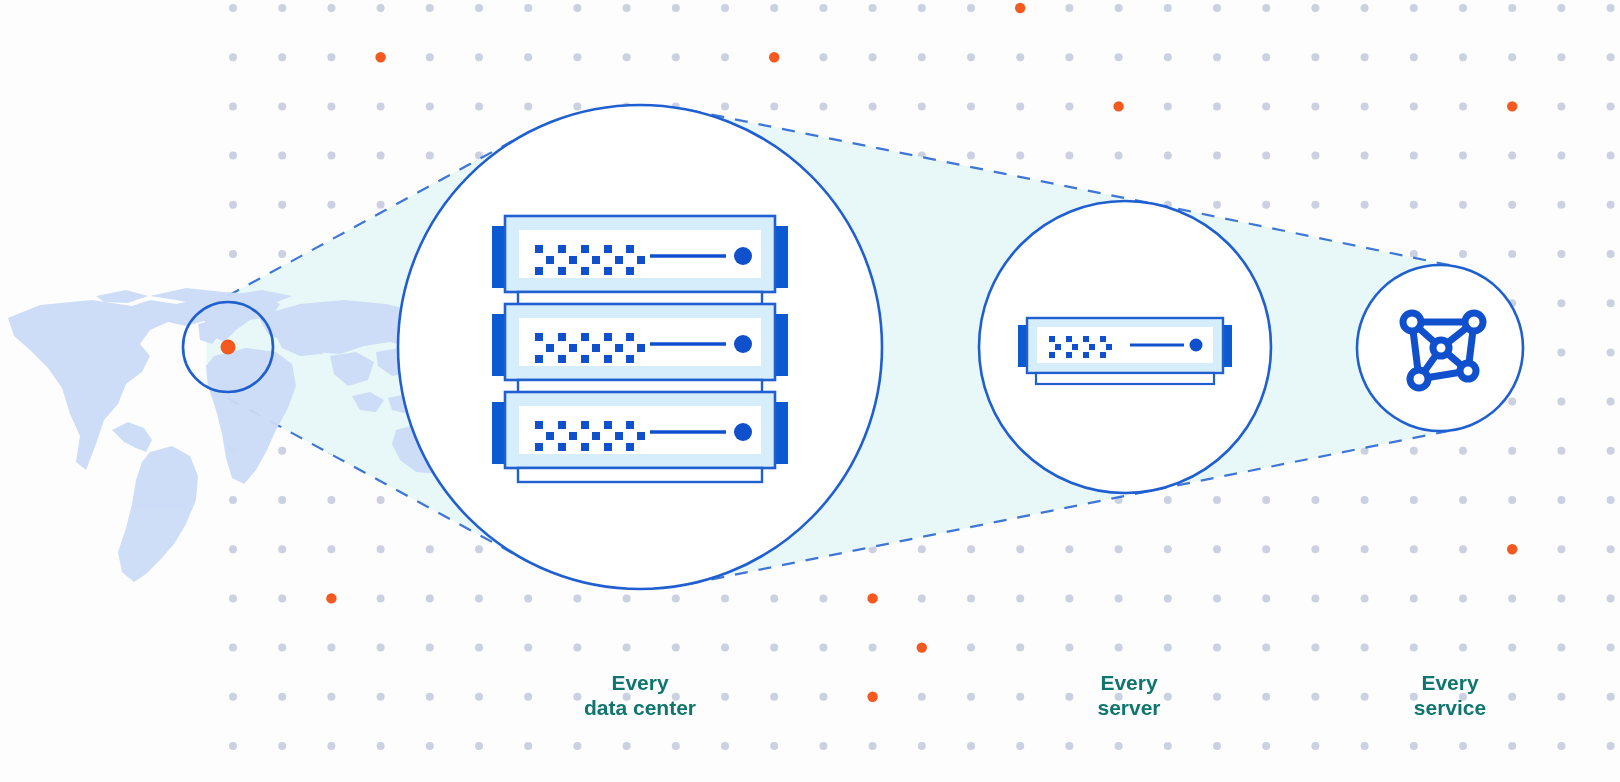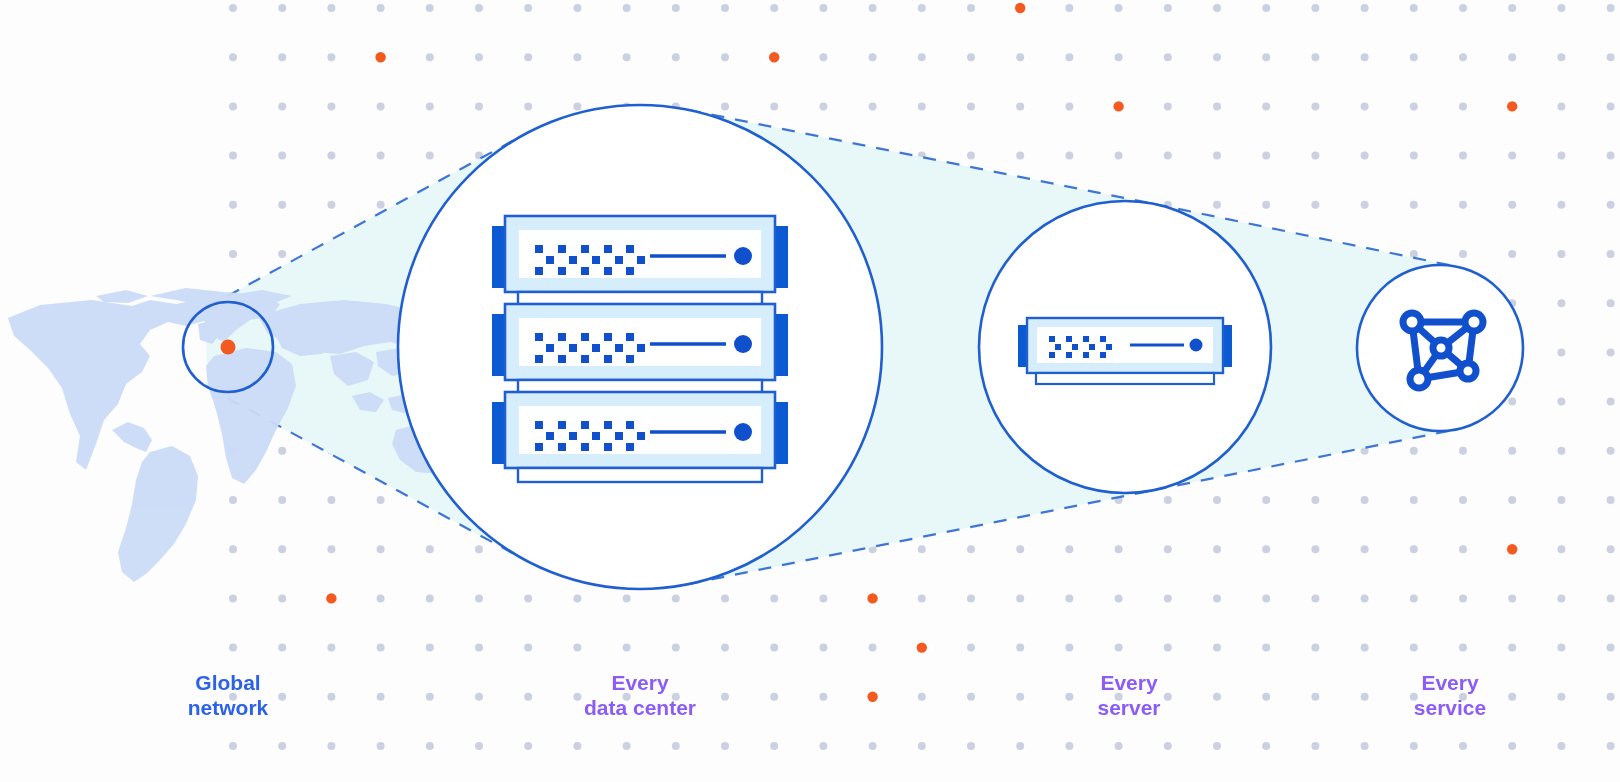--- a/index.html
+++ b/index.html
@@ -1,19 +1,19 @@
 <!DOCTYPE html>
 <html><head>
 <meta charset="utf-8">
 <style>
   html,body{margin:0;padding:0;background:#ffffff;}
   body{font-family:"Liberation Sans","DejaVu Sans",sans-serif;}
   #stage{position:relative;width:1620px;height:782px;overflow:hidden;background:#fdfdfe;}
   #stage svg.layer{position:absolute;left:0;top:0;width:1620px;height:782px;}
-  .label{position:absolute;text-align:center;font-size:21px;line-height:25px;font-weight:700;color:#8b5cf6;white-space:pre-line;}
+  .label{position:absolute;text-align:center;font-size:21px;line-height:25px;font-weight:700;color:#0f766e;white-space:pre-line;}
   .label.accent{color:#2b62e8;}
 </style>
 </head>
 <body>
 
 <div id="stage">
 
   <svg class="layer" viewBox="0 0 1620 782">
     <g id="dots">
         <circle cx="233.0" cy="8.0" r="4" fill="#c3c9dd" opacity="0.85"></circle>
@@ -675,22 +675,20 @@
       <g fill="#ffffff" stroke="#1150cd" stroke-width="7">
         <circle cx="1412" cy="322" r="9"></circle>
         <circle cx="1474" cy="322" r="9"></circle>
         <circle cx="1441" cy="348" r="8"></circle>
         <circle cx="1419" cy="379" r="9"></circle>
         <circle cx="1468" cy="371" r="8"></circle>
       </g>
     </g>
   </svg>
 
-  <div class="label accent" style="left:128px;top:670px;width:200px;">Global
-network</div>
   <div class="label" style="left:520px;top:670px;width:240px;">Every
 data center</div>
   <div class="label" style="left:1029px;top:670px;width:200px;">Every
 server</div>
   <div class="label" style="left:1350px;top:670px;width:200px;">Every
 service</div>
 
 </div>
 
 </body></html>

